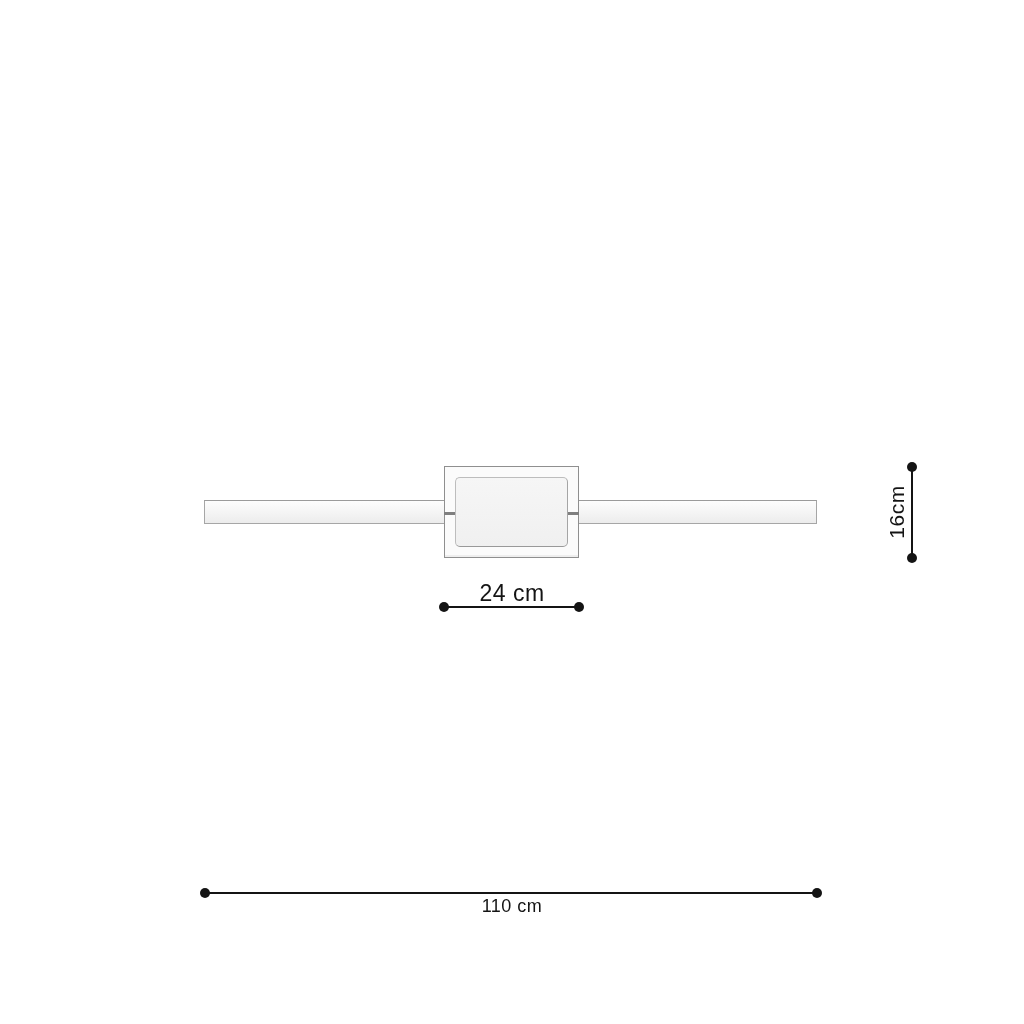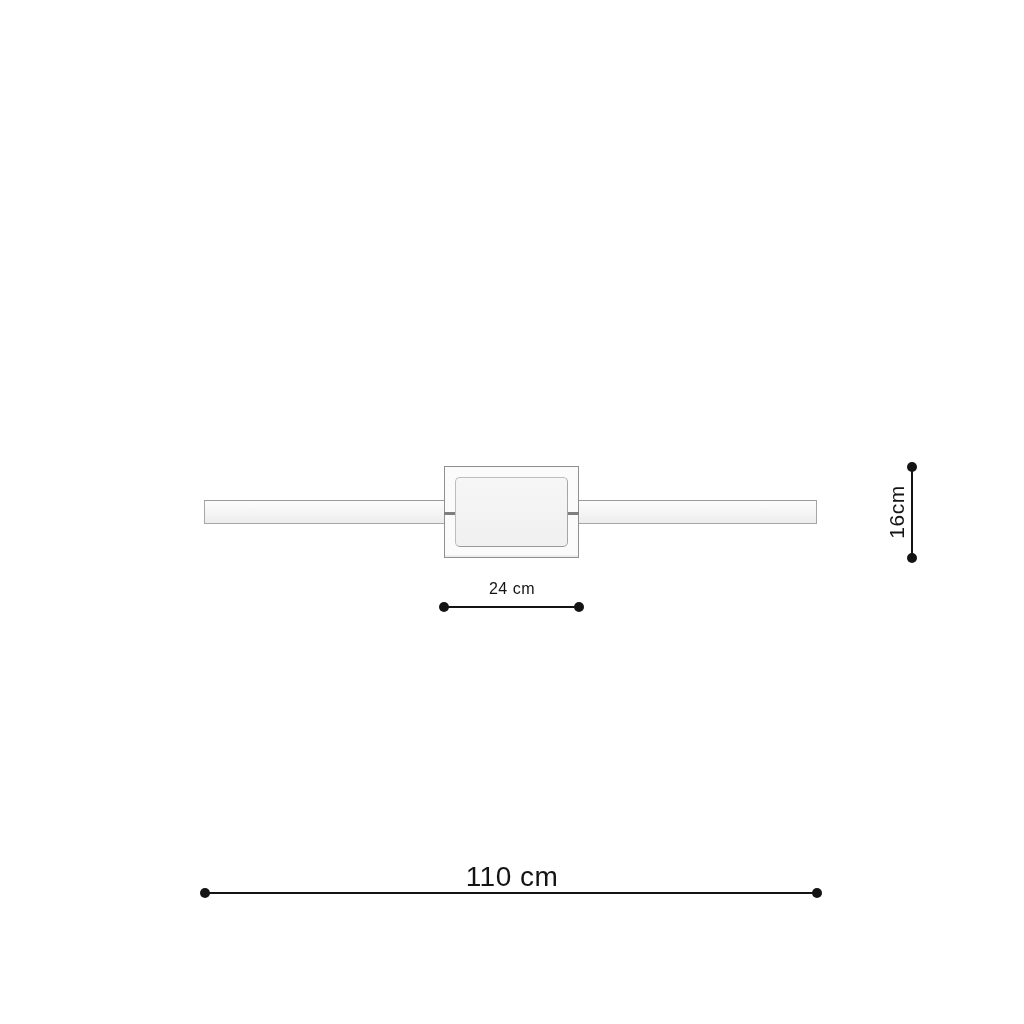--- a/index.html
+++ b/index.html
@@ -65,37 +65,37 @@
   .dim-label {
     z-index: 6;
     white-space: nowrap;
     color: var(--line, #141414);
     letter-spacing: 0.5px;
   }
   
   .line-24  { left: 444px; top: 606px; width: 135px; }
   .dot-24-a { left: 439px; top: 602px; }
   .dot-24-b { left: 574px; top: 602px; }
-  .label-24 { left: 512px; top: 580px; transform: translateX(-50%); font-size: 16px; text-align: right; }
+  .label-24 { left: 512px; top: 580px; transform: translateX(-50%); font-size: 23px; text-align: right; }
 
   
   .line-16  { left: 911px; top: 467px; height: 91px; }
   .dot-16-a { left: 907px; top: 462px; }
   .dot-16-b { left: 907px; top: 553px; }
   .label-16 {
     left: 897px; top: 512px;
     transform: translate(-50%, -50%) rotate(-90deg);
     font-size: 21px;
   }
 
   
   .line-110  { left: 205px; top: 892px; width: 612px; }
   .dot-110-a { left: 200px; top: 888px; }
   .dot-110-b { left: 812px; top: 888px; }
-  .label-110 { left: 512px; top: 861px; transform: translateX(-50%); font-size: 28px; }
+  .label-110 { left: 512px; top: 896px; transform: translateX(-50%); font-size: 18px; }
 </style>
 </head>
 <body>
 
 <div class="canvas">
 
   <div class="lamp-bar"></div>
   <div class="lamp-canopy"></div>
   <div class="lamp-panel"></div>
   <div class="notch notch-left"></div>

